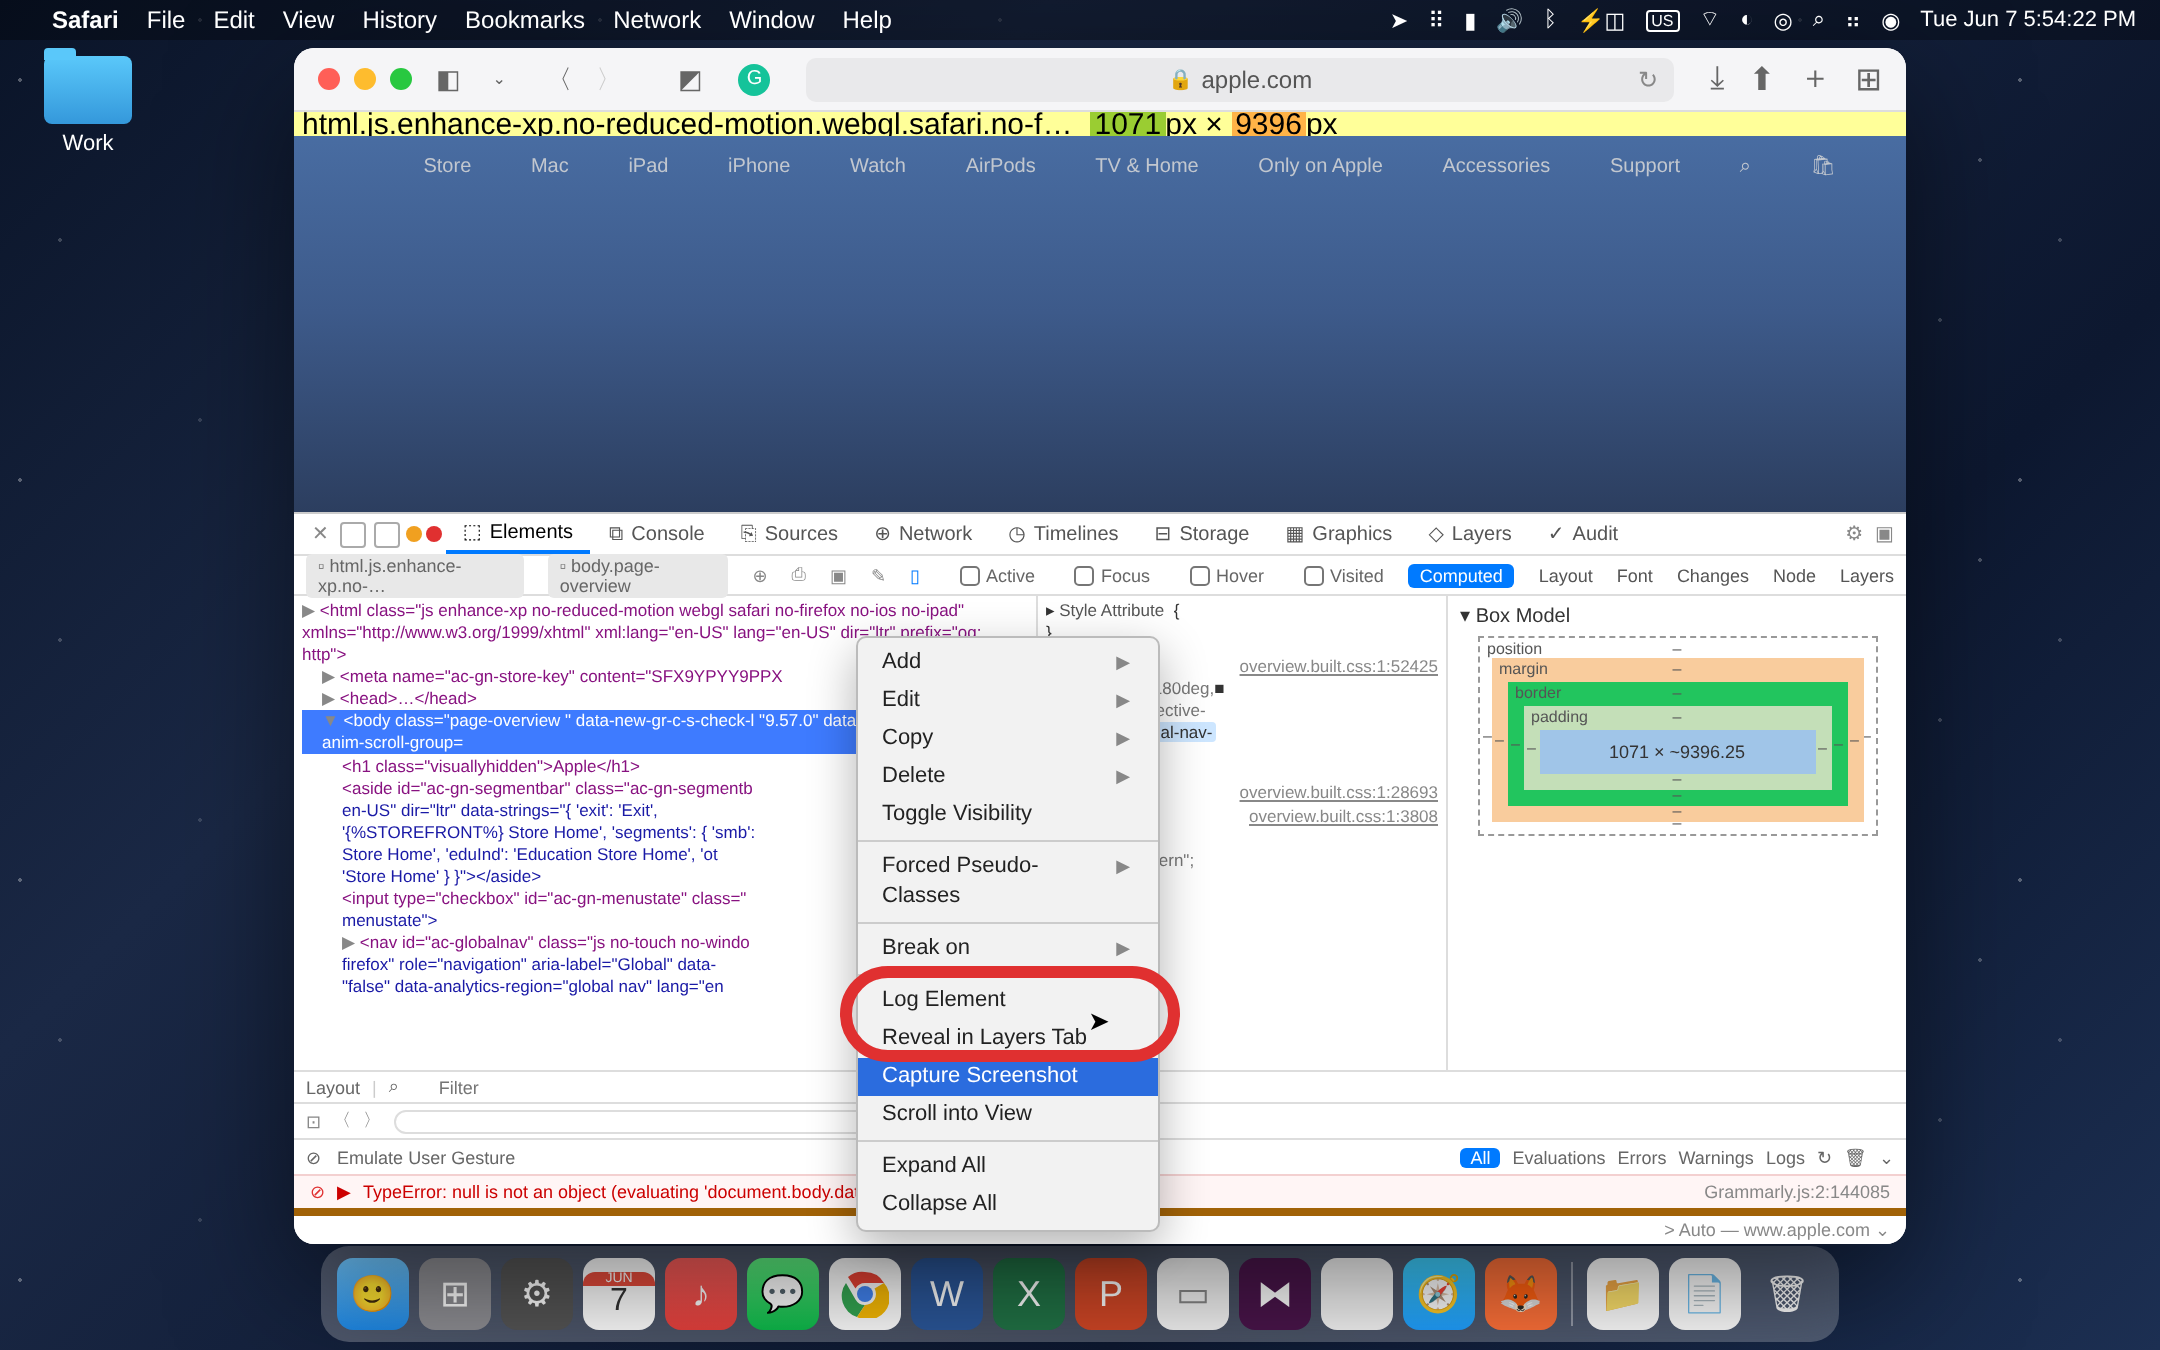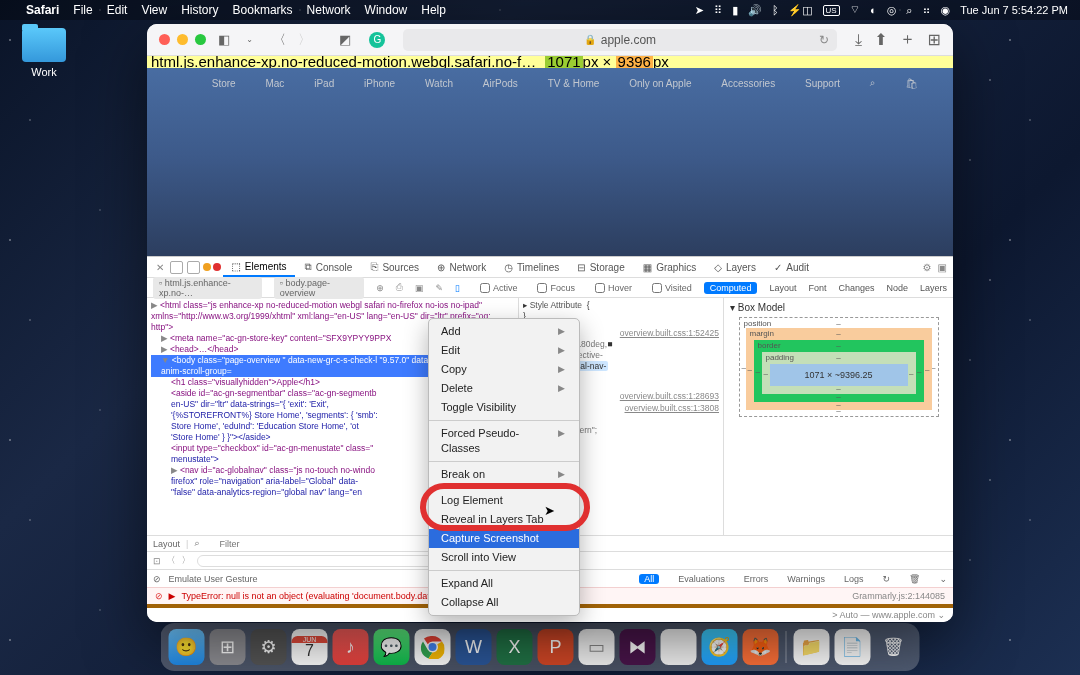--- a/index.html
+++ b/index.html
@@ -92,21 +92,21 @@
 .bm-r { right: 2px; top: 50%; transform: translateY(-50%); }
 
 .classes-row { border-top: 1px solid #ddd; display: flex; padding: 2px 6px; font-size: 9px; color: #666; align-items: center; }
 .classes-row input { flex: 1; border: none; font-size: 9px; margin-left: 20px; }
 
 .crumbbar { height: 18px; border-top: 1px solid #ddd; display: flex; align-items: center; padding: 0 6px; gap: 6px; font-size: 9px; color: #888; }
 .crumbbar .search { flex: 0.4; border: 1px solid #ddd; border-radius: 8px; height: 12px; }
 
 .console-bar { height: 18px; border-top: 1px solid #ddd; display: flex; align-items: center; padding: 0 6px; gap: 8px; font-size: 9px; color: #666; }
 .console-bar .pill { background: #007aff; color: #fff; padding: 0 5px; border-radius: 3px; }
-.console-bar .right { margin-left: auto; display: flex; gap: 19px; align-items: center; }
+.console-bar .right { margin-left: auto; display: flex; gap: 6px; align-items: center; }
 
 .console-msg { padding: 3px 8px; font-size: 9px; color: #888; border-top: 1px solid #eee; }
 .console-err { padding: 3px 8px; font-size: 9px; background: #fff5f5; color: #c00; display: flex; align-items: center; gap: 6px; border-top: 1px solid #f3d0d0; }
 .console-err .src { margin-left: auto; color: #888; }
 .console-foot { padding: 2px 8px; font-size: 9px; color: #888; text-align: right; border-top: 4px solid #a16207; }
 
 
 .ctxmenu { position: absolute; left: 428px; top: 318px; width: 152px; background: #f2f2f2; border: 1px solid #bbb; border-radius: 5px; box-shadow: 0 8px 24px rgba(0,0,0,0.3); font-size: 11px; padding: 3px 0; z-index: 50; }
 .ctxmenu .mi { padding: 2px 14px 2px 12px; display: flex; justify-content: space-between; color: #222; line-height: 15px; }
 .ctxmenu .mi.sel { background: #2b6cde; color: #fff; }

